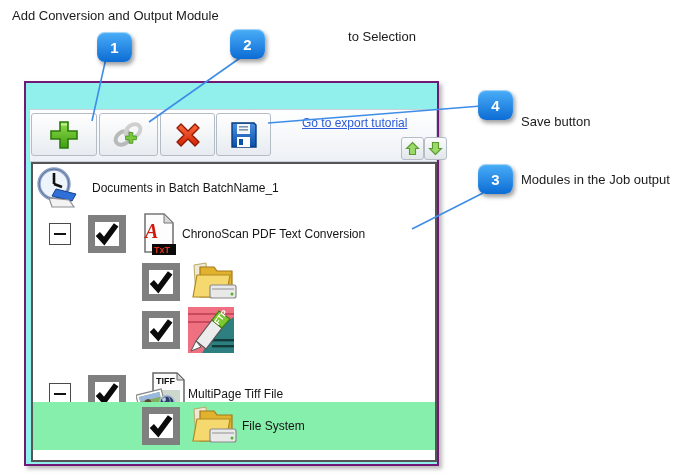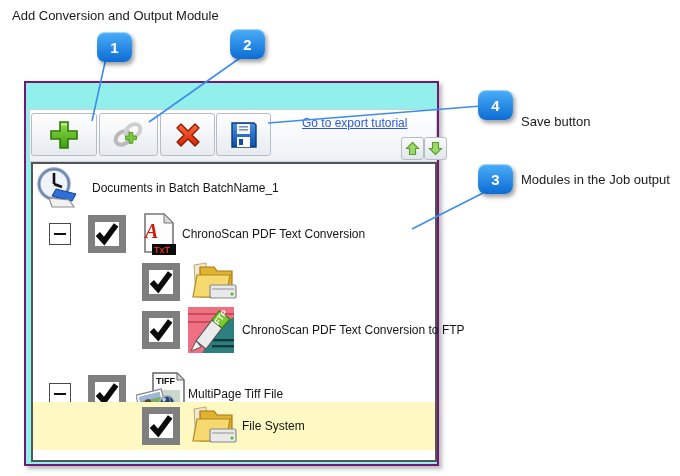--- a/index.html
+++ b/index.html
@@ -30,21 +30,21 @@
   #tutorial-link{position:absolute;left:272px;top:6px;font-size:12px;color:#2b5bd7;
                  text-decoration:underline;cursor:pointer;}
   .arrow-btn{position:absolute;top:27px;width:21px;height:21px;border:1px solid #b4bcc6;border-radius:3px;
              background:linear-gradient(#fafbfc,#e2e6ea);
              display:flex;align-items:center;justify-content:center;cursor:pointer;}
 
   
   #tree{position:absolute;left:5px;top:79px;width:402px;height:296px;
         border:2px solid #555;background:#fff;}
   .row{position:absolute;left:0;width:100%;height:48px;}
-  .row.selected{background:#fef9c3;}
+  .row.selected{background:#86efac;}
   .row-label{position:absolute;top:0;height:100%;display:flex;align-items:center;
              font-size:12px;color:#151515;white-space:nowrap;}
   .minus-box{position:absolute;top:13px;left:16px;width:20px;height:20px;background:#fff;
              border:1px solid #4a4a4a;display:flex;align-items:center;justify-content:center;cursor:pointer;}
   .minus-box .bar{width:12px;height:2px;background:#111;}
   .checkbox{position:absolute;top:5px;width:38px;height:38px;background:#7f7f7f;cursor:pointer;}
   .checkbox .inner{position:absolute;left:7px;top:7px;right:7px;bottom:7px;background:#fff;
                    display:flex;align-items:center;justify-content:center;}
   .lvl1-check{left:55px;} .lvl2-check{left:109px;}
   .tree-icon{position:absolute;top:3px;}
@@ -56,20 +56,21 @@
 
   <svg id="overlay" viewBox="0 0 680 476">
     <line x1="106" y1="58" x2="92" y2="121" stroke="#3d8de8" stroke-width="1.6"></line>
     <line x1="240" y1="58" x2="149" y2="122" stroke="#3d8de8" stroke-width="1.6"></line>
     <line x1="481" y1="106" x2="268" y2="123" stroke="#3d8de8" stroke-width="1.6"></line>
     <line x1="483" y1="193" x2="412" y2="229" stroke="#3d8de8" stroke-width="1.6"></line>
   </svg>
 
   <div class="abs callout-text" style="left:12px;top:8px;">Add Conversion and Output Module</div>
   <div class="abs callout-text" style="left:270px;top:28px;width:224px;text-align:center;line-height:17px;">
+    <div>to Selection</div>
   </div>
   <div class="abs callout-text" style="left:521px;top:114px;">Save button</div>
   <div class="abs callout-text" style="left:521px;top:172px;">Modules in the Job output</div>
 
   <div class="badge" style="left:97px;top:32px;">1</div>
   <div class="badge" style="left:230px;top:29px;">2</div>
   <div class="badge" style="left:478px;top:90px;">4</div>
   <div class="badge" style="left:478px;top:164px;">3</div>
 
   <div id="window">
@@ -206,21 +207,20 @@
           <rect x="0" y="6" width="46" height="2" fill="#c84a5c"></rect>
           <rect x="0" y="14" width="46" height="2" fill="#c84a5c"></rect>
           <polygon points="30,20 46,10 46,46 14,46" fill="#2e8080"></polygon>
           <rect x="20" y="32" width="26" height="2.4" fill="#123c3c"></rect>
           <rect x="24" y="38" width="22" height="2.4" fill="#123c3c"></rect>
           <polygon points="8,34 24,13 34,21 18,42" fill="#ececec" stroke="#555" stroke-width="1.2"></polygon>
           <polygon points="24,13 31,4 42,12 34,21" fill="#7cc832" stroke="#3f7d14" stroke-width="1.2"></polygon>
           <text x="27" y="18" font-size="8.5" font-weight="bold" fill="#ffffff" transform="rotate(-52 29 15)">FTP</text>
           <polygon points="8,34 3,44 13,40" fill="#fafafa" stroke="#555" stroke-width="1"></polygon>
         </svg>
-        <div class="row-label" style="left:209px;">ChronoScan PDF Text Conversion to FTP</div>
       </div>
 
       <div class="row" style="top:206px;">
         <div class="minus-box">
             <div class="bar"></div>
           </div>
         <div class="checkbox lvl1-check">
           <div class="inner">
               <svg width="24" height="24" viewBox="0 0 34 34">
             <polyline points="4,17 13,27 30,4" fill="none" stroke="#0a0a0a" stroke-width="8"></polyline>

